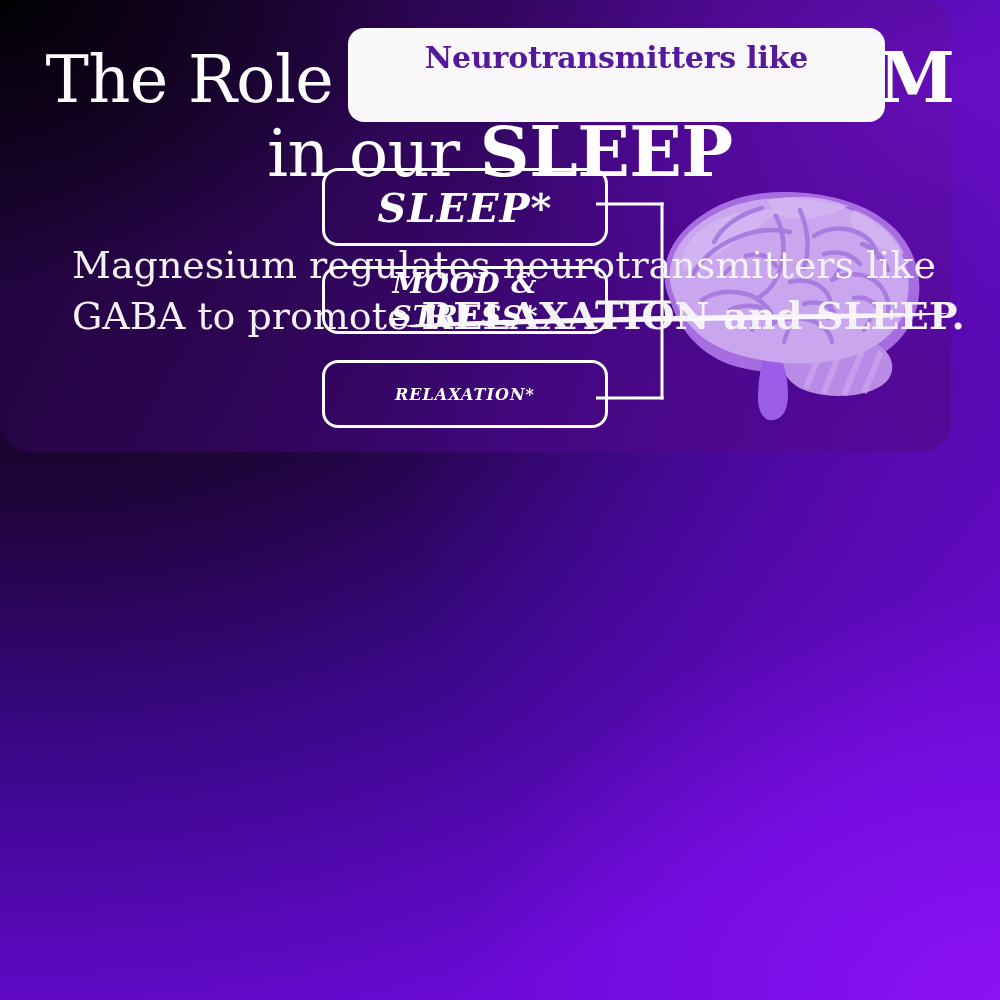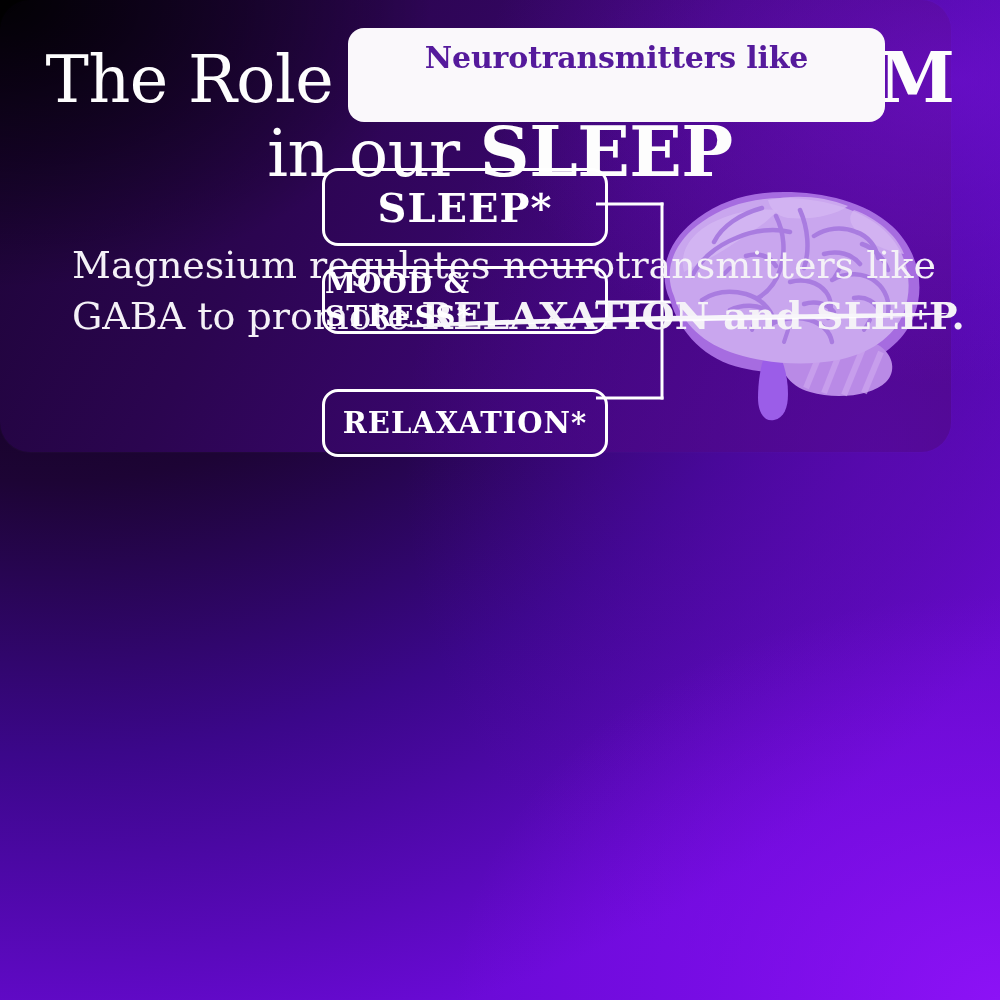--- a/index.html
+++ b/index.html
@@ -149,41 +149,42 @@
   .pill {
     position: absolute;
     border: 3px solid #ffffff;
     border-radius: 16px;
     display: flex;
     align-items: center;
     justify-content: center;
     color: #ffffff;
     font-family: "DejaVu Serif", serif;
     font-weight: 700;
+    text-align: center;
     z-index: 6;
     background: transparent;
+    font-style: italic;
   }
   #pill-sleep {
     left: 322px; top: 168px;
     width: 280px; height: 72px;
     font-size: 40px;
     letter-spacing: 1px;
   }
   #pill-mood {
     left: 322px; top: 266px;
     width: 280px; height: 62px;
     font-size: 28px;
     letter-spacing: 1px;
   }
   #pill-relax {
     left: 322px; top: 360px;
     width: 280px; height: 62px;
-    font-size: 29px;
+    font-size: 16px;
     letter-spacing: 1px;
-    margin-top: 29px;
   }
 
   
   #connector {
     position: absolute;
     left: 596px;
     top: 160px;
     width: 130px;
     height: 280px;
     z-index: 5;

